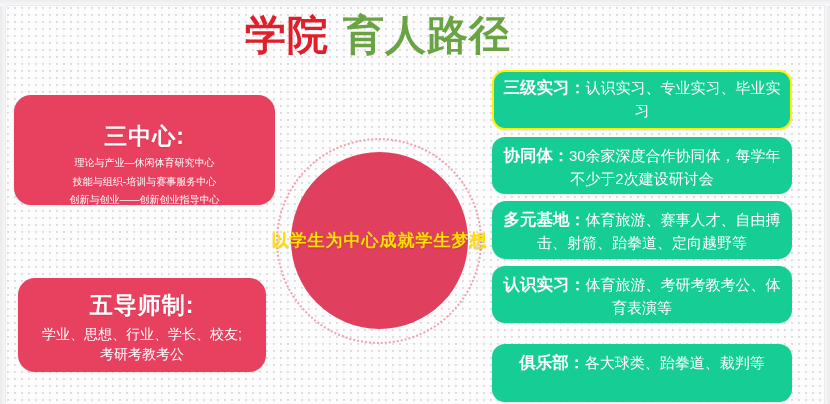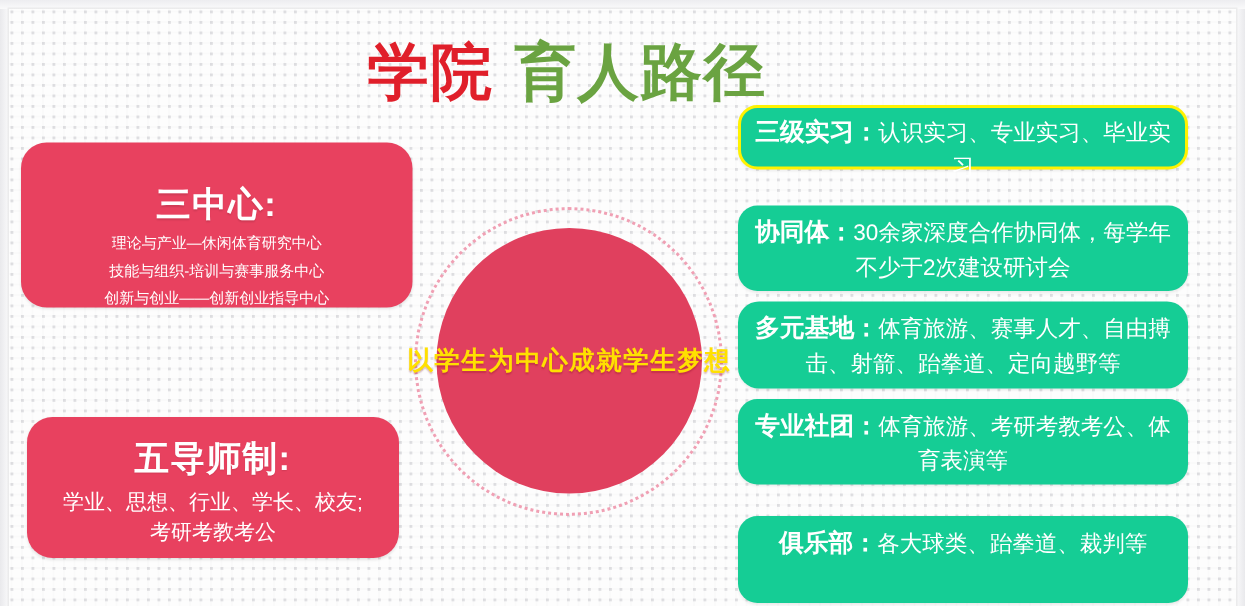--- a/index.html
+++ b/index.html
@@ -45,21 +45,21 @@
     background: linear-gradient(to left, #e9e9ec, #fafafb);
   }
   #frame-shade-top {
     position: absolute; left: 0; top: 0; width: 830px; height: 6px;
     background: linear-gradient(to bottom, #ededf0, #fafafb);
   }
 
   
   #title {
     position: absolute;
-    left: 0; top: 24px;
+    left: 0; top: 11px;
     width: 756px;
     text-align: center;
     font-size: 41px;
     font-weight: 700;
     letter-spacing: 1px;
     line-height: 48px;
     white-space: nowrap;
   }
   #title .t-red {
     color: #e01f2a;
@@ -164,21 +164,21 @@
     line-height: 23px;
     letter-spacing: 0px;
   }
   .green-card .gc-label {
     font-weight: 700;
     font-size: 16.5px;
     letter-spacing: 0px;
   }
   .green-card .gc-sep { font-weight: 700; font-size: 16px; }
 
-  #gcard-1 { top: 70px; height: 43px; font-family: Liberation Mono, monospace; }
+  #gcard-1 { top: 70px; height: 60px; font-family: Liberation Mono, monospace; }
   #gcard-2 { top: 137px; height: 57px; }
   #gcard-3 { top: 201px; height: 58px; border-radius: 14px; }
   #gcard-4 { top: 266px; height: 57px; }
   #gcard-5 { top: 344px; height: 58px; }
 </style>
 </head>
 <body>
 
 <div id="slide">
 
@@ -217,20 +217,20 @@
 
   <div class="green-card" id="gcard-2">
     <div class="gc-body"><span class="gc-label">协同体</span><span class="gc-sep">：</span><span>30余家深度合作协同体，每学年不少于2次建设研讨会</span></div>
   </div>
 
   <div class="green-card" id="gcard-3">
     <div class="gc-body"><span class="gc-label">多元基地</span><span class="gc-sep">：</span><span>体育旅游、赛事人才、自由搏击、射箭、跆拳道、定向越野等</span></div>
   </div>
 
   <div class="green-card" id="gcard-4">
-    <div class="gc-body"><span class="gc-label">专业社团</span><span class="gc-sep">：</span><span>体育旅游、考研考教考公、体育表演等</span></div>
+    <div class="gc-body"><span class="gc-label">认识实习</span><span class="gc-sep">：</span><span>体育旅游、考研考教考公、体育表演等</span></div>
   </div>
 
   <div class="green-card" id="gcard-5">
     <div class="gc-body"><span class="gc-label">俱乐部</span><span class="gc-sep">：</span><span>各大球类、跆拳道、裁判等</span></div>
   </div>
 
 </div>
 
 </body></html>

